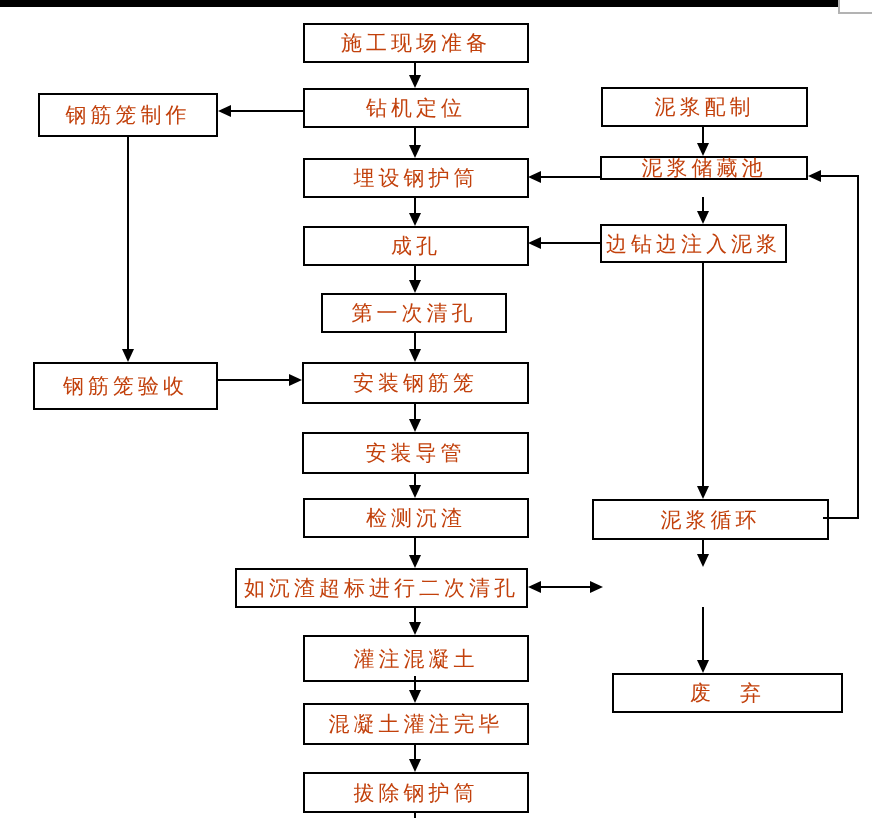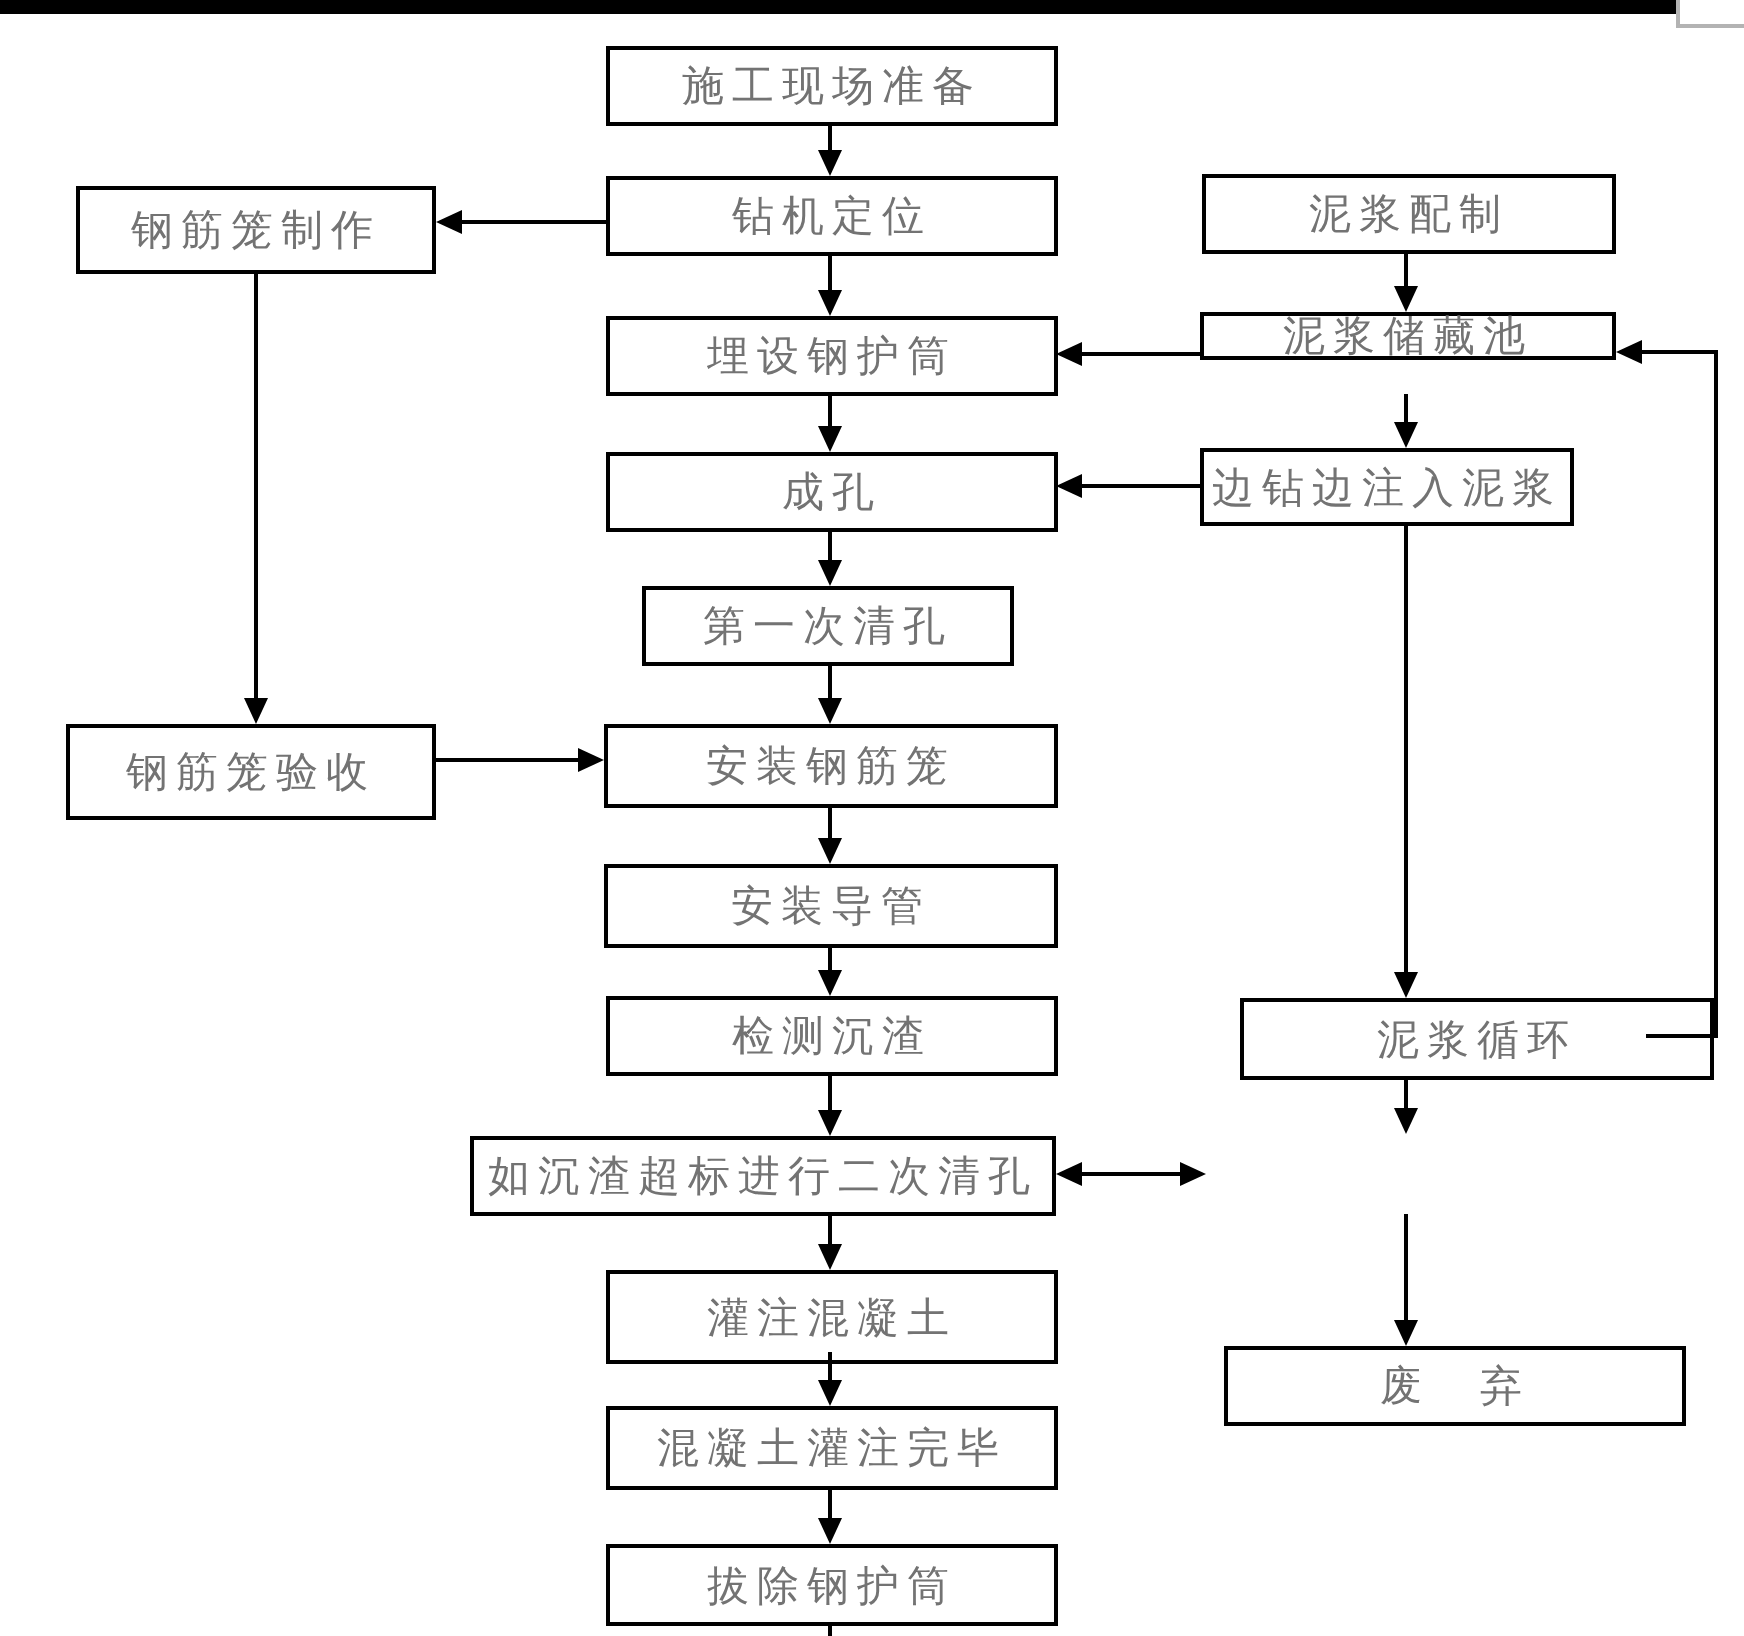--- a/index.html
+++ b/index.html
@@ -3,21 +3,21 @@
 <meta charset="utf-8">
 <style>
   html,body{margin:0;padding:0;background:#fff;}
   #canvas{
     position:relative;width:872px;height:818px;background:#fff;
     overflow:hidden;font-family:"Liberation Serif","DejaVu Serif",serif;
   }
   .node{
     position:absolute;background:#fff;border:2px solid #000;box-sizing:border-box;
     display:flex;align-items:center;justify-content:center;
-    font-size:21px;letter-spacing:4px;color:#737373;white-space:nowrap;
+    font-size:21px;letter-spacing:4px;color:#c2410c;white-space:nowrap;
   }
   .hl,.vl{position:absolute;background:#000;}
   .hl{height:2px;}
   .vl{width:2px;}
   .ah{position:absolute;width:0;height:0;}
   .ah-down{border-left:6px solid transparent;border-right:6px solid transparent;border-top:13px solid #000;}
   .ah-left{border-top:6px solid transparent;border-bottom:6px solid transparent;border-right:13px solid #000;}
   .ah-right{border-top:6px solid transparent;border-bottom:6px solid transparent;border-left:13px solid #000;}
   .topbar{position:absolute;left:0;top:0;width:838px;height:7px;background:#000;}
   .cornerbox{
@@ -45,21 +45,21 @@
   <div class="node" style="left:303px;top:635px;width:226px;height:47px">灌注混凝土</div>
   <div class="node" style="left:303px;top:703px;width:226px;height:42px">混凝土灌注完毕</div>
   <div class="node" style="left:303px;top:772px;width:226px;height:41px">拔除钢护筒</div>
 
   <div class="node" style="left:38px;top:93px;width:180px;height:44px">钢筋笼制作</div>
   <div class="node" style="left:33px;top:362px;width:185px;height:48px">钢筋笼验收</div>
 
   <div class="node" style="left:601px;top:87px;width:207px;height:40px">泥浆配制</div>
   <div class="node" style="left:600px;top:156px;width:208px;height:24px">泥浆储藏池</div>
   <div class="node" style="left:600px;top:224px;width:187px;height:39px">边钻边注入泥浆</div>
-  <div class="node" style="left:620px;top:499px;width:237px;height:41px">泥浆循环</div>
+  <div class="node" style="left:592px;top:499px;width:237px;height:41px">泥浆循环</div>
   <div class="node" style="left:612px;top:673px;width:231px;height:40px">废　弃</div>
 
   <div class="vl" style="left:414px;top:63px;height:14px"></div>
   <div class="ah ah-down" style="left:409px;top:75px"></div>
 
   <div class="vl" style="left:414px;top:128px;height:18px"></div>
   <div class="ah ah-down" style="left:409px;top:145px"></div>
 
   <div class="vl" style="left:414px;top:198px;height:16px"></div>
   <div class="ah ah-down" style="left:409px;top:213px"></div>

